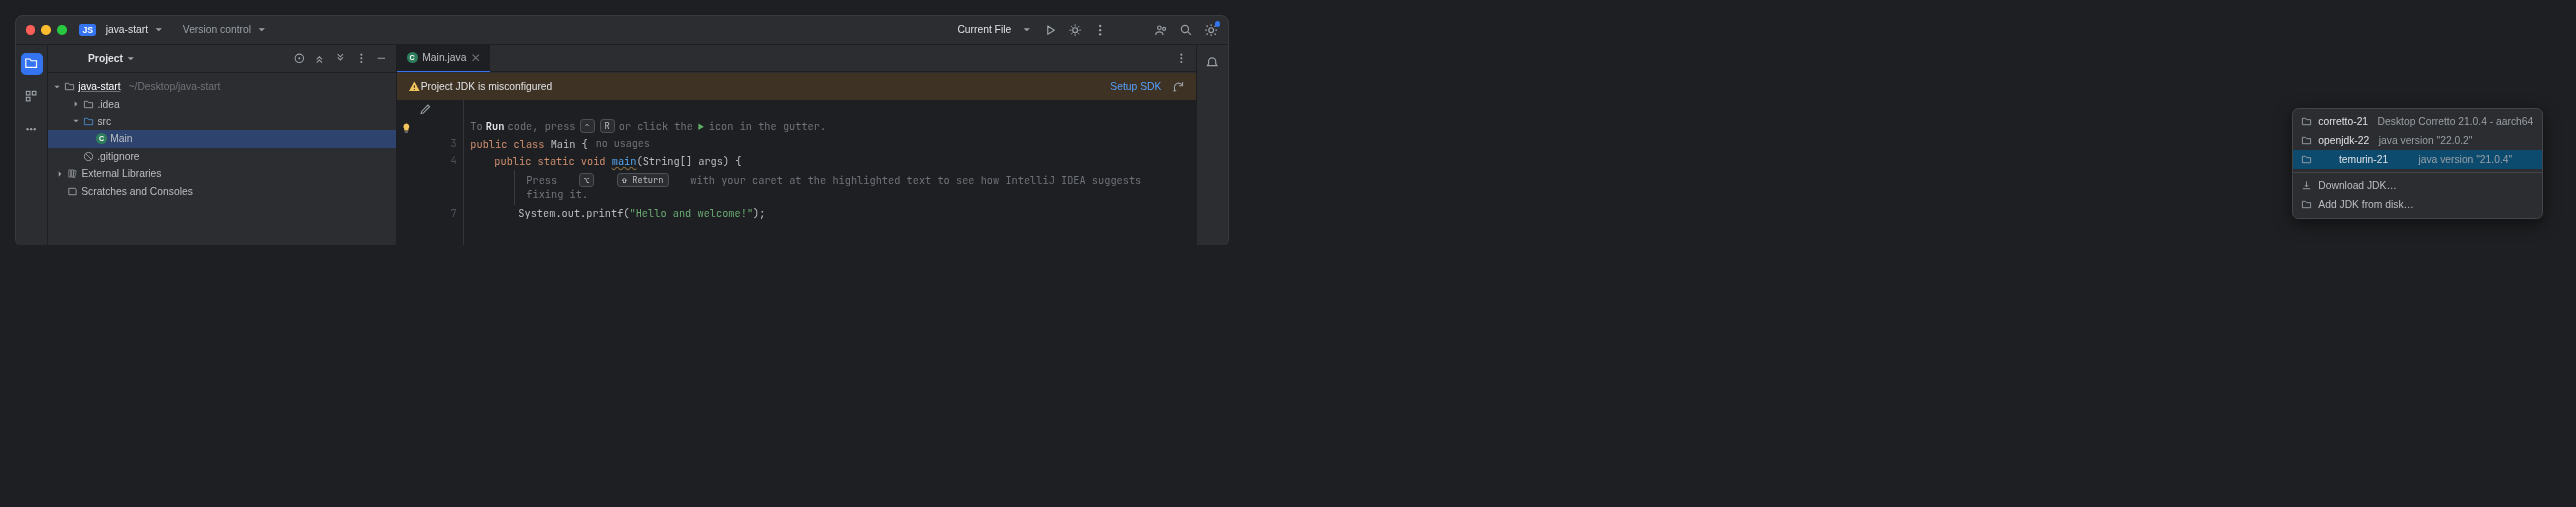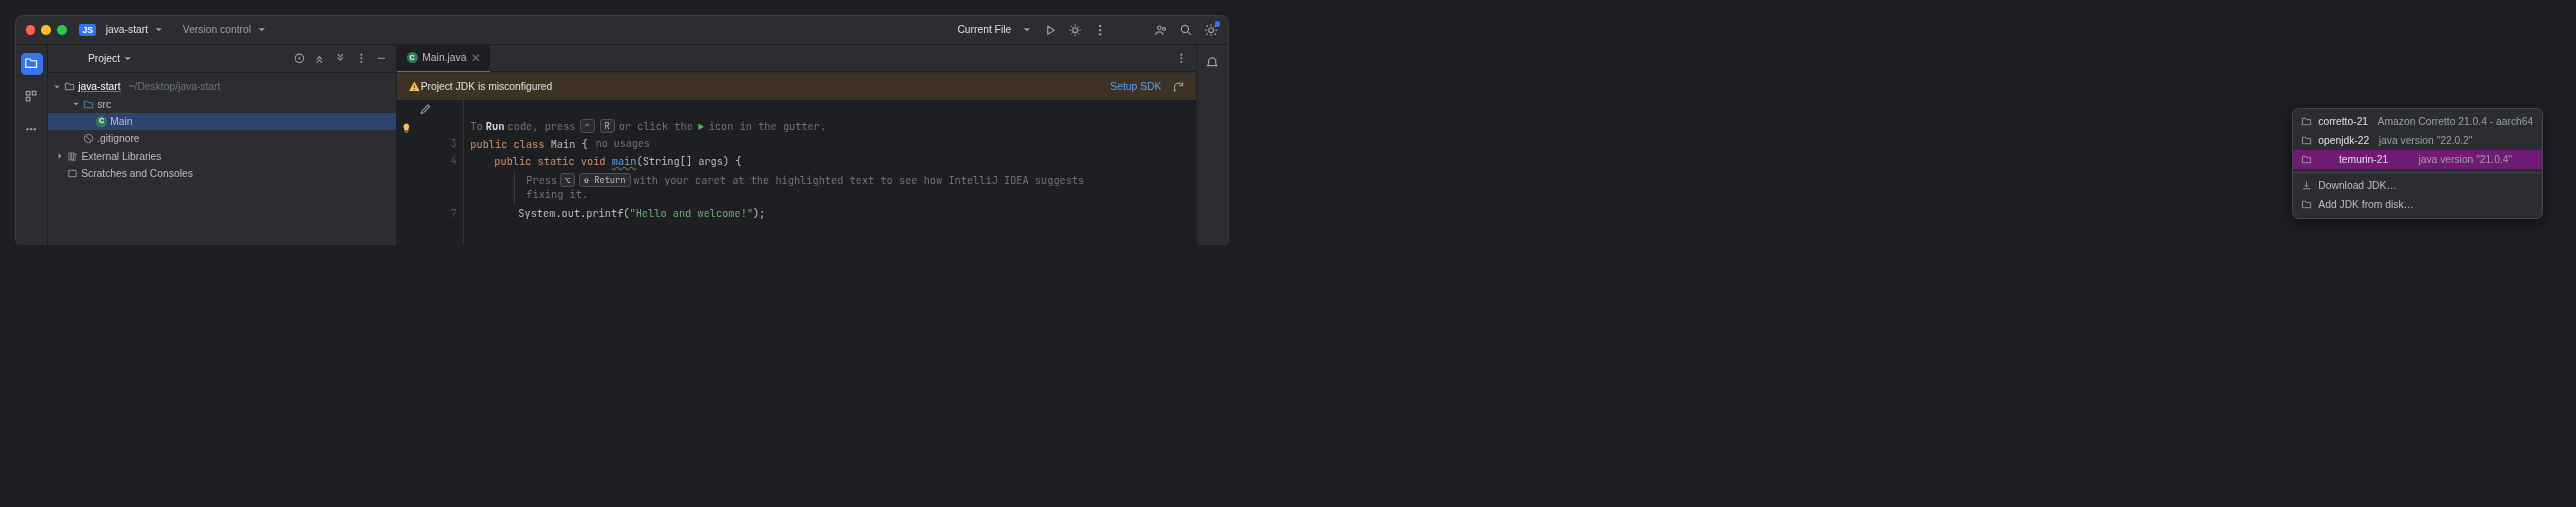--- a/index.html
+++ b/index.html
@@ -79,21 +79,21 @@
   display: flex;
   flex-direction: column;
 }
 .sidebar-header {
   height: 28.6px;
   display: flex;
   align-items: center;
   padding: 0 8px;
   border-bottom: 0.8px solid #1e1f22;
 }
-.sidebar-title { font-weight: 400; color: #dfe1e5; padding-left: 32px; }
+.sidebar-title { font-weight: 700; color: #dfe1e5; padding-left: 32px; }
 .sidebar-header .spacer { flex: 1; }
 .sb-icon { width: 12.7px; height: 12.7px; fill: #9aa0a6; margin-left: 8px; cursor: pointer; }
 
 .tree { padding: 4.8px 0; font-size: 10.3px; }
 .tree-row {
   display: flex; align-items: center;
   height: 17.4px;
   padding: 0 4.8px;
   gap: 3.2px;
 }
@@ -194,21 +194,21 @@
   padding: 3.2px 0;
   box-shadow: 0 4.8px 16px rgba(0,0,0,.5);
   font-size: 10.3px;
 }
 .popup-item {
   height: 19px;
   display: flex; align-items: center;
   padding: 0 8px;
   gap: 6.3px;
 }
-.popup-item.selected { background: #701a75; gap: 27px; }
+.popup-item.selected { background: #0c4a6e; gap: 27px; }
 .popup-sep { height: 0.8px; background: #43454a; margin: 3.2px 0; }
 .jdk-name { color: #dfe1e5; }
 .jdk-desc { color: #9aa0a6; margin-left: 3.2px; }
 .p-icon { width: 11px; height: 11px; fill: #9aa0a6; flex-shrink: 0; }
 .p-icon.dl { fill: #9aa0a6; }
 
 .c-icon-circle {
   width: 11px; height: 11px; border-radius: 50%;
   background: #2e7d5b;
   display: inline-flex; align-items: center; justify-content: center;
@@ -331,20 +331,29 @@
               <path d="M2 4l4 4 4-4z"></path>
             </svg>
           <svg class="fld-icon" viewBox="0 0 24 24">
               <path d="M3 5h7l2 3h9v11H3z" fill="none" stroke="#9aa0a6" stroke-width="2"></path>
             </svg>
           <span class="tree-label root-name">java-start</span>
           <span class="tree-path">~/Desktop/java-start</span>
         </div>
         <div class="tree-row" style="padding-left:24px">
           <svg class="tw-chev" viewBox="0 0 12 12">
+              <path d="M4 2l4 4-4 4z"></path>
+            </svg>
+          <svg class="fld-icon" viewBox="0 0 24 24">
+              <path d="M3 5h7l2 3h9v11H3z" fill="none" stroke="#9aa0a6" stroke-width="2"></path>
+            </svg>
+          <span class="tree-label">.idea</span>
+        </div>
+        <div class="tree-row" style="padding-left:24px">
+          <svg class="tw-chev" viewBox="0 0 12 12">
               <path d="M2 4l4 4 4-4z"></path>
             </svg>
           <svg class="fld-icon" viewBox="0 0 24 24" style="fill:#4a88c7">
               <path d="M3 5h7l2 3h9v11H3z" fill="none" stroke="#4a88c7" stroke-width="2"></path>
             </svg>
           <span class="tree-label">src</span>
         </div>
         <div class="tree-row selected" style="padding-left:48px">
           <span class="c-icon-circle">C</span>
           <span class="tree-label">Main</span>
@@ -453,21 +462,21 @@
             <span class="hint">no usages</span>
           </div>
           <div class="line" style="padding-left:24px">
             <span class="kw">public</span>&nbsp;
             <span class="kw">static</span>&nbsp;
             <span class="kw">void</span>&nbsp;
             <span style="color:#56a8f5;text-decoration:underline wavy #857042">main</span>
             <span>(String[] args) {</span>
           </div>
           <div class="doc-block">
-            <div style="display:flex;align-items:flex-start;gap:2px">
+            <div style="display:flex;align-items:flex-start;gap:21px">
               <span>Press</span>
               <span class="kbd">⌥</span>
               <span class="kbd">⇧ Return</span>
               <span>with your caret at the highlighted text to see how IntelliJ IDEA suggests</span>
             </div>
             <div>fixing it.</div>
           </div>
           <div class="line" style="padding-left:48px">
             <span style="color:#bcbec4">System</span>
             <span style="color:#bcbec4">.out.printf(</span>
@@ -487,21 +496,21 @@
     </div>
   </div>
 </div>
 
 <div class="popup">
   <div class="popup-item">
     <svg class="p-icon" viewBox="0 0 24 24">
         <path d="M3 5h7l2 3h9v11H3z" fill="none" stroke="#9aa0a6" stroke-width="2"></path>
       </svg>
     <span class="jdk-name">corretto-21</span>
-    <span class="jdk-desc">Amazon Corretto 21.0.4 - aarch64</span>
+    <span class="jdk-desc">Desktop Corretto 21.0.4 - aarch64</span>
   </div>
   <div class="popup-item">
     <svg class="p-icon" viewBox="0 0 24 24">
         <path d="M3 5h7l2 3h9v11H3z" fill="none" stroke="#9aa0a6" stroke-width="2"></path>
       </svg>
     <span class="jdk-name">openjdk-22</span>
     <span class="jdk-desc">java version "22.0.2"</span>
   </div>
   <div class="popup-item selected">
     <svg class="p-icon" viewBox="0 0 24 24">

